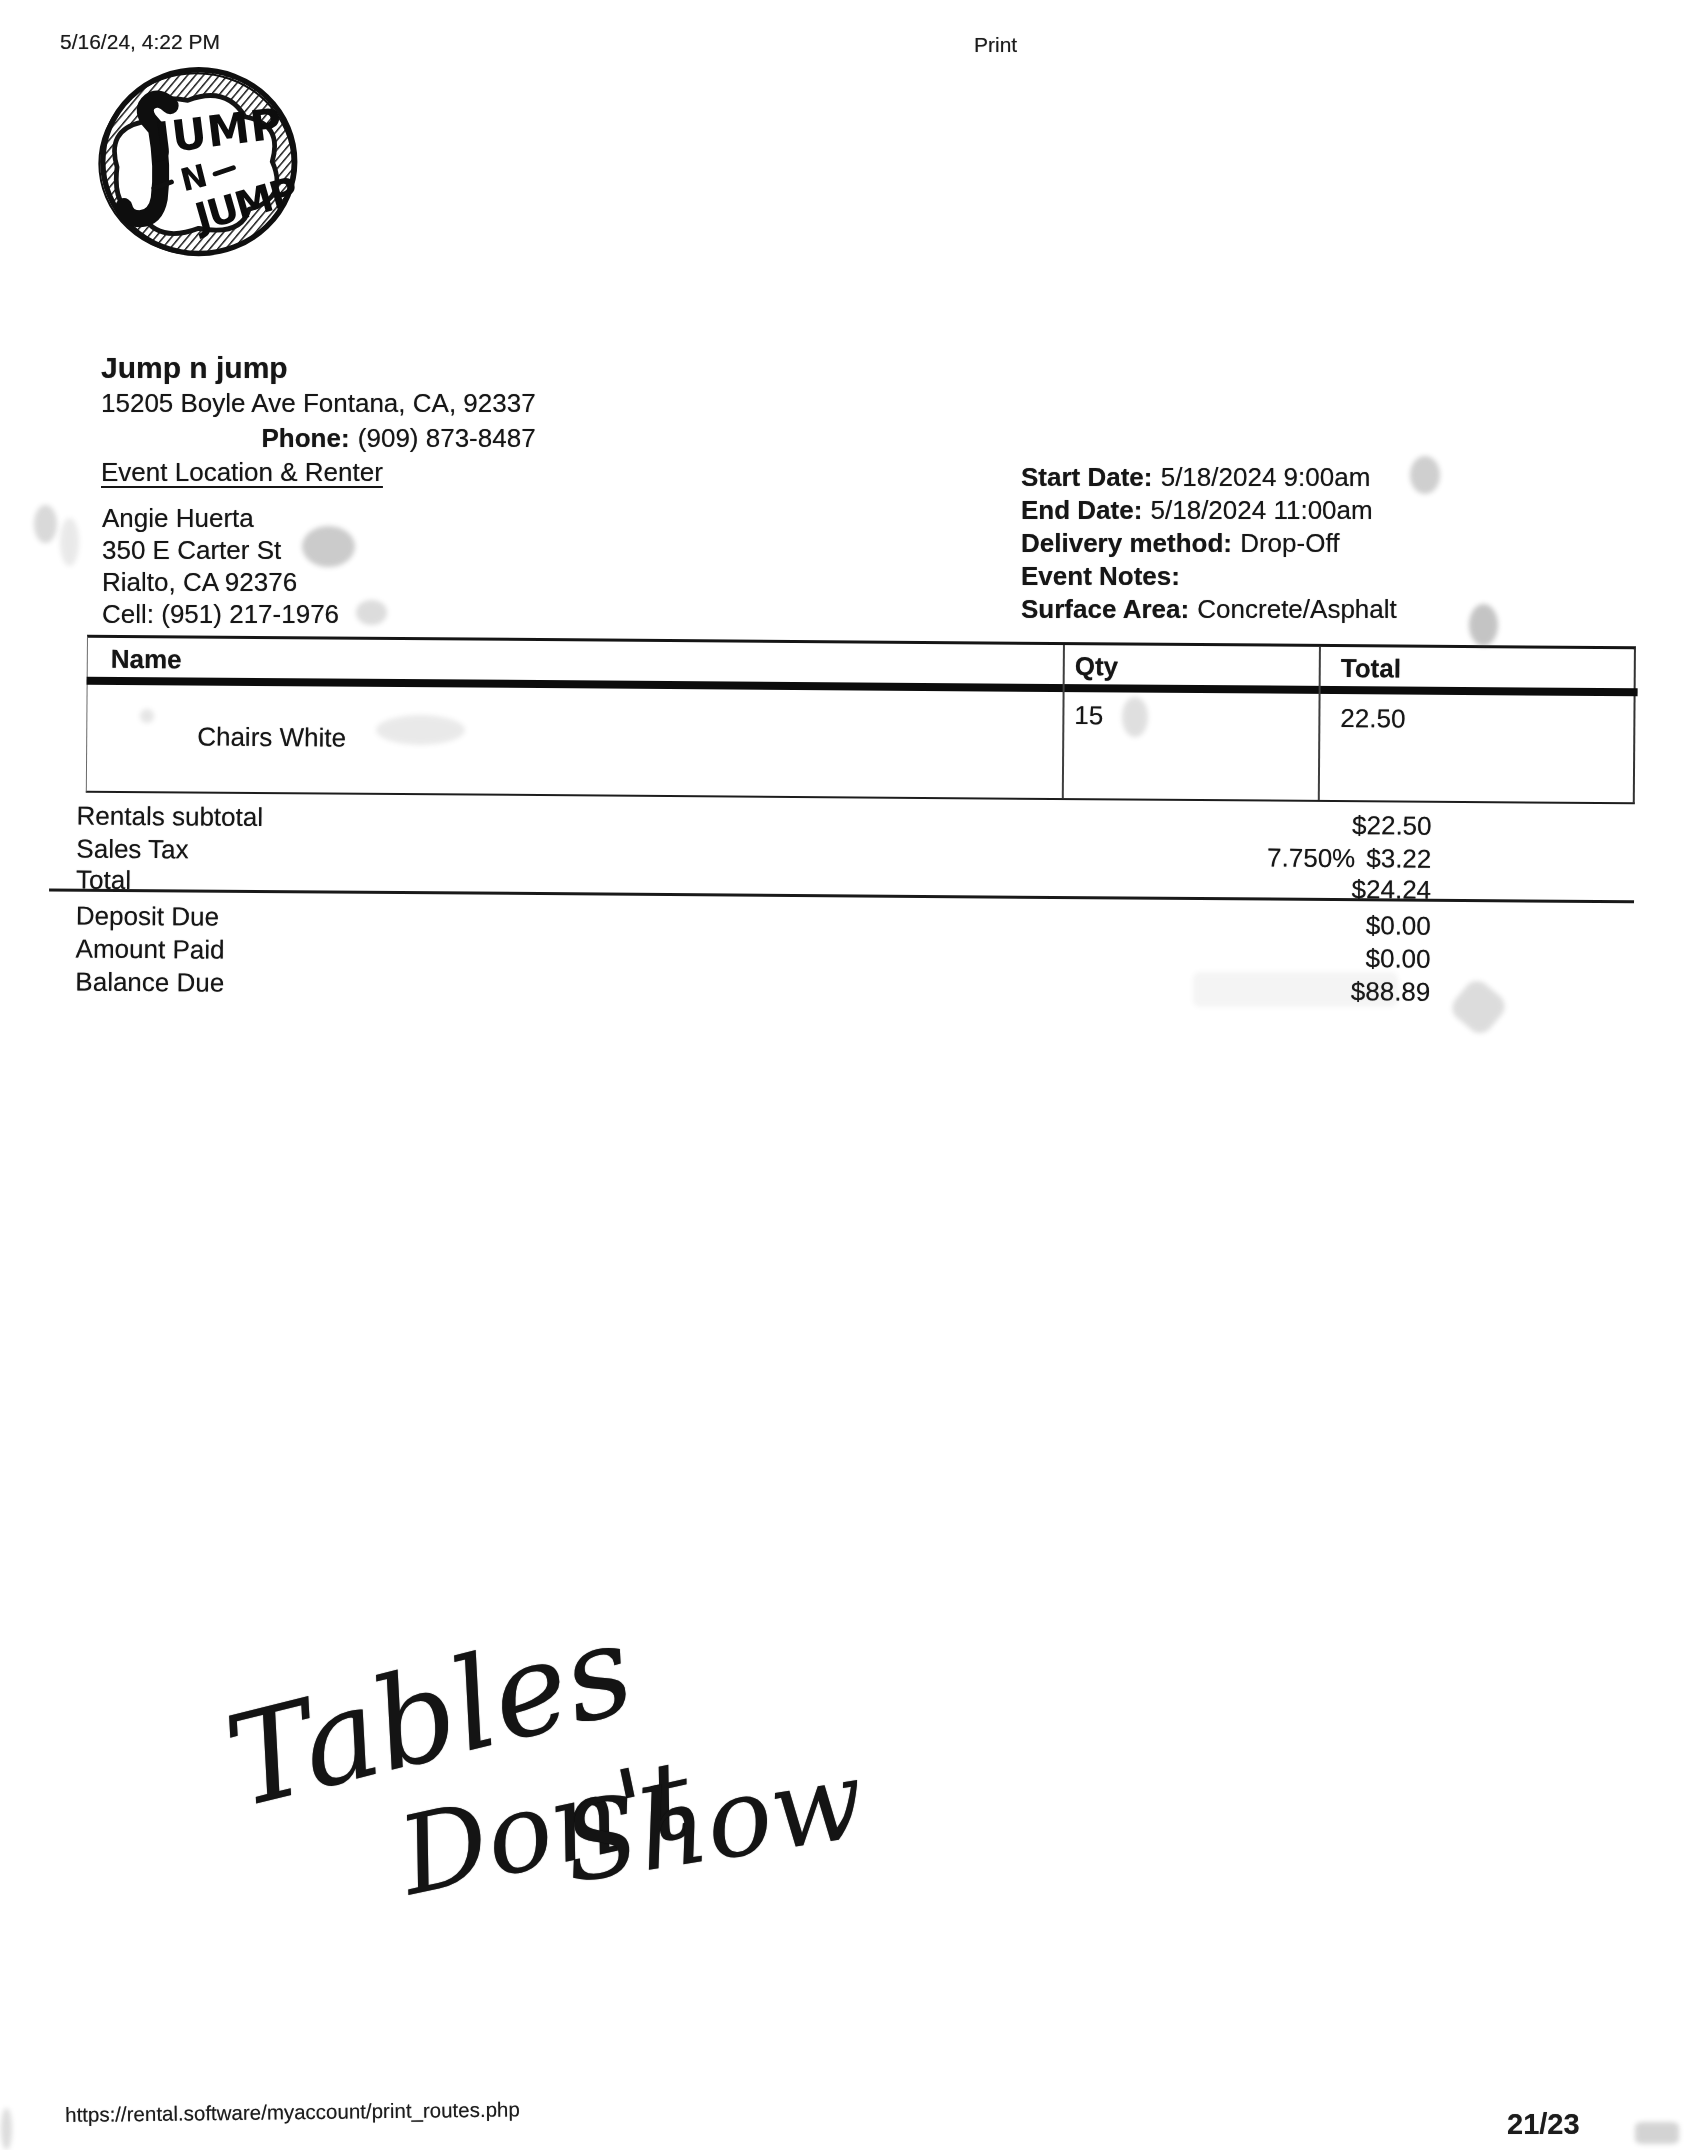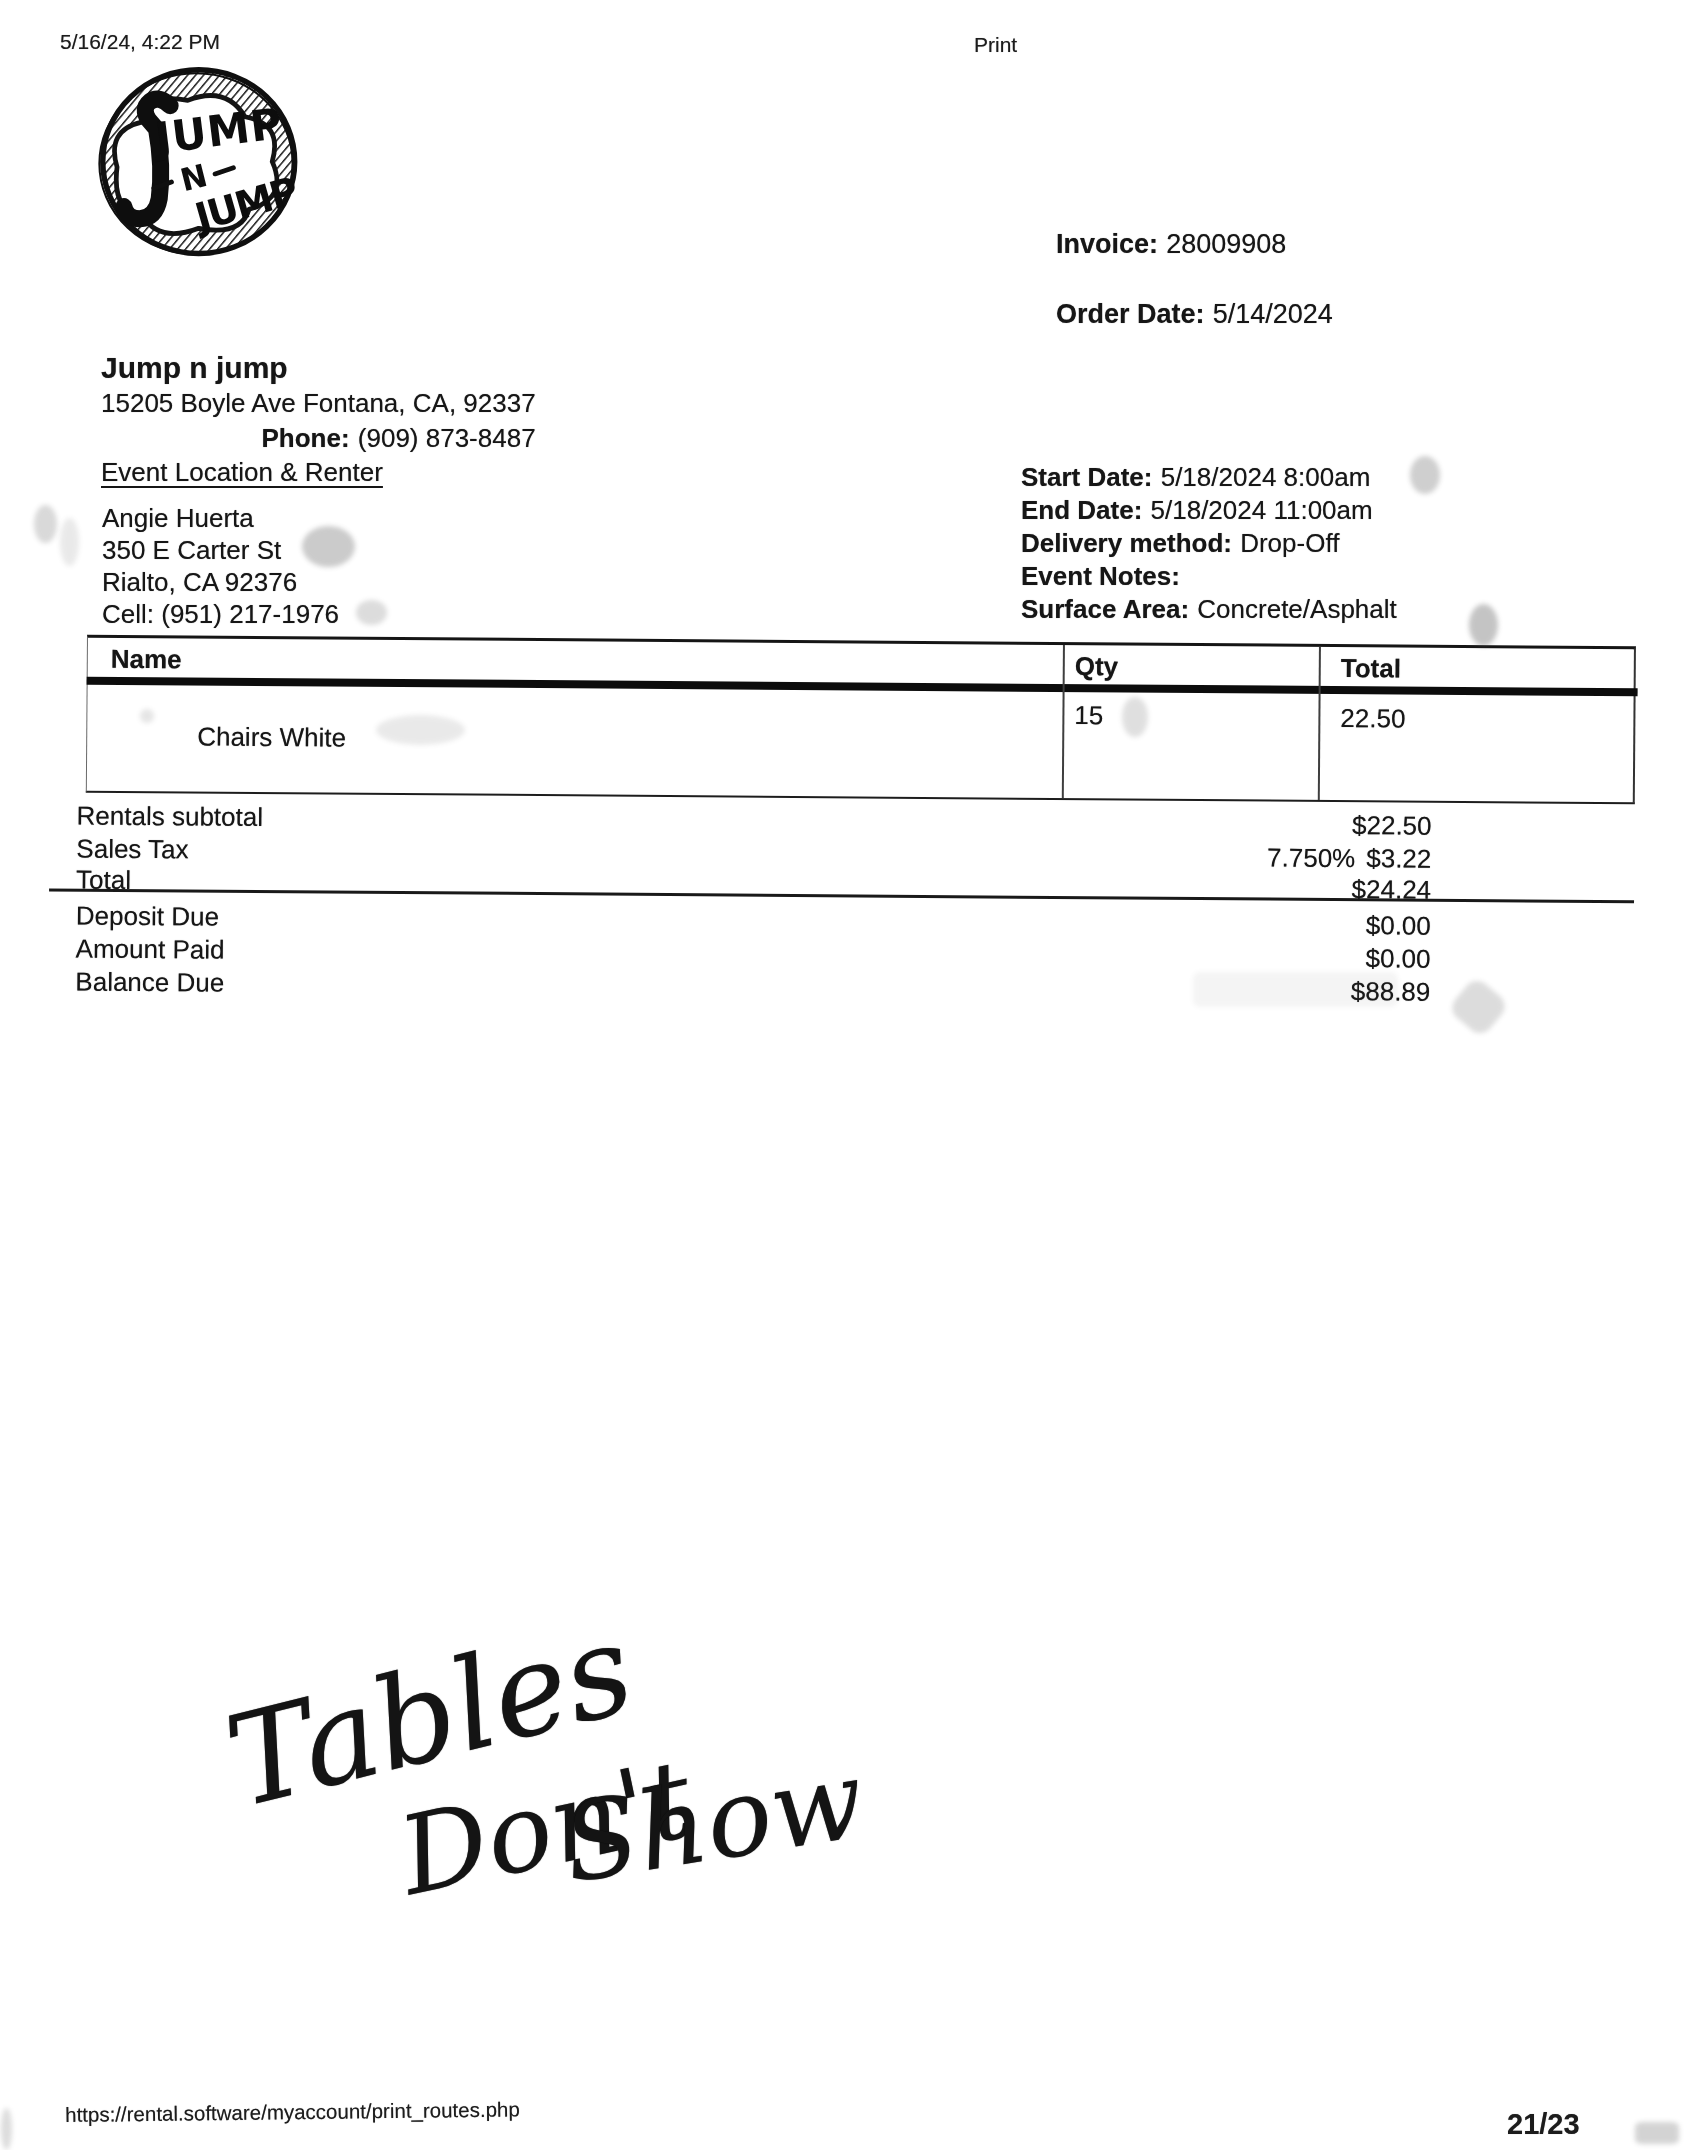--- a/index.html
+++ b/index.html
@@ -75,28 +75,20 @@
     <ellipse cx="158" cy="142" rx="141" ry="135" fill="url(#hat)" stroke="#101010" stroke-width="8"></ellipse>
     <ellipse cx="154" cy="145" rx="142" ry="133" fill="none" stroke="#101010" stroke-width="3"></ellipse>
     <path d="M38 150 Q22 96 74 84 Q80 40 142 52 Q198 30 226 76 Q282 86 266 142 Q290 196 232 212 Q220 252 158 240 Q100 262 76 222 Q30 216 38 150 Z" fill="#ffffff" stroke="#141414" stroke-width="7" stroke-linejoin="round"></path>
     <path d="M116 60 Q100 44 86 54 Q74 64 84 80 L96 94 Q106 150 100 196 Q95 224 72 226 Q52 226 48 208" fill="none" stroke="#0e0e0e" stroke-width="25" stroke-linecap="round"></path>
     <text x="97" y="130" font-size="63" font-weight="bold" font-family="DejaVu Sans, sans-serif" fill="#0d0d0d" letter-spacing="1" transform="rotate(-7 97 130)">JUMP</text>
     <path d="M118 172 l-26 9 M182 160 l27 -9" stroke="#101010" stroke-width="7" stroke-linecap="round"></path>
     <text x="136" y="186" font-size="46" font-weight="bold" font-family="DejaVu Sans, sans-serif" fill="#0d0d0d" transform="rotate(-14 136 186)">N</text>
     <text x="160" y="244" font-size="56" font-weight="bold" font-family="DejaVu Sans, sans-serif" fill="#0d0d0d" letter-spacing="-3" transform="rotate(-16 160 244)">JUMP</text>
   </svg>
 
-  <div class="invoice">
-    <div class="row txt" style="position:relative;">
-      <span class="lbl">Invoice:</span><span>28009908</span>
-    </div>
-    <div class="row txt" style="position:relative;top:35px;">
-      <span class="lbl">Order Date:</span><span>5/14/2024</span>
-    </div>
-  </div>
 
   <div class="company">
     <div class="row company-name txt" style="position:relative;">Jump n jump</div>
     <div class="row txt" style="position:relative;top:4.1px;">15205 Boyle Ave Fontana, CA, 92337</div>
     <div class="row txt" style="position:relative;top:5.5px;text-align:right;">
       <span class="lbl">Phone:</span><span>(909) 873-8487</span>
     </div>
     <div class="row txt heading-underline" style="position:relative;top:6.8px;">Event Location &amp; Renter</div>
   </div>
 
@@ -104,21 +96,21 @@
     <div class="row txt" style="position:relative;">Angie Huerta</div>
     <div class="row txt" style="position:relative;">350 E Carter St</div>
     <div class="row txt" style="position:relative;">Rialto, CA 92376</div>
     <div class="row txt" style="position:relative;">
       <span>Cell:</span>&nbsp;<span>(951) 217-1976</span>
     </div>
   </div>
 
   <div class="event">
     <div class="row txt" style="position:relative;">
-      <span class="lbl">Start Date:</span><span>5/18/2024 8:00am</span>
+      <span class="lbl">Start Date:</span><span>5/18/2024 9:00am</span>
     </div>
     <div class="row txt" style="position:relative;">
       <span class="lbl">End Date:</span><span>5/18/2024 11:00am</span>
     </div>
     <div class="row txt" style="position:relative;">
       <span class="lbl">Delivery method:</span><span>Drop-Off</span>
     </div>
     <div class="row txt" style="position:relative;">
       <span class="lbl">Event Notes:</span><span></span>
     </div>

